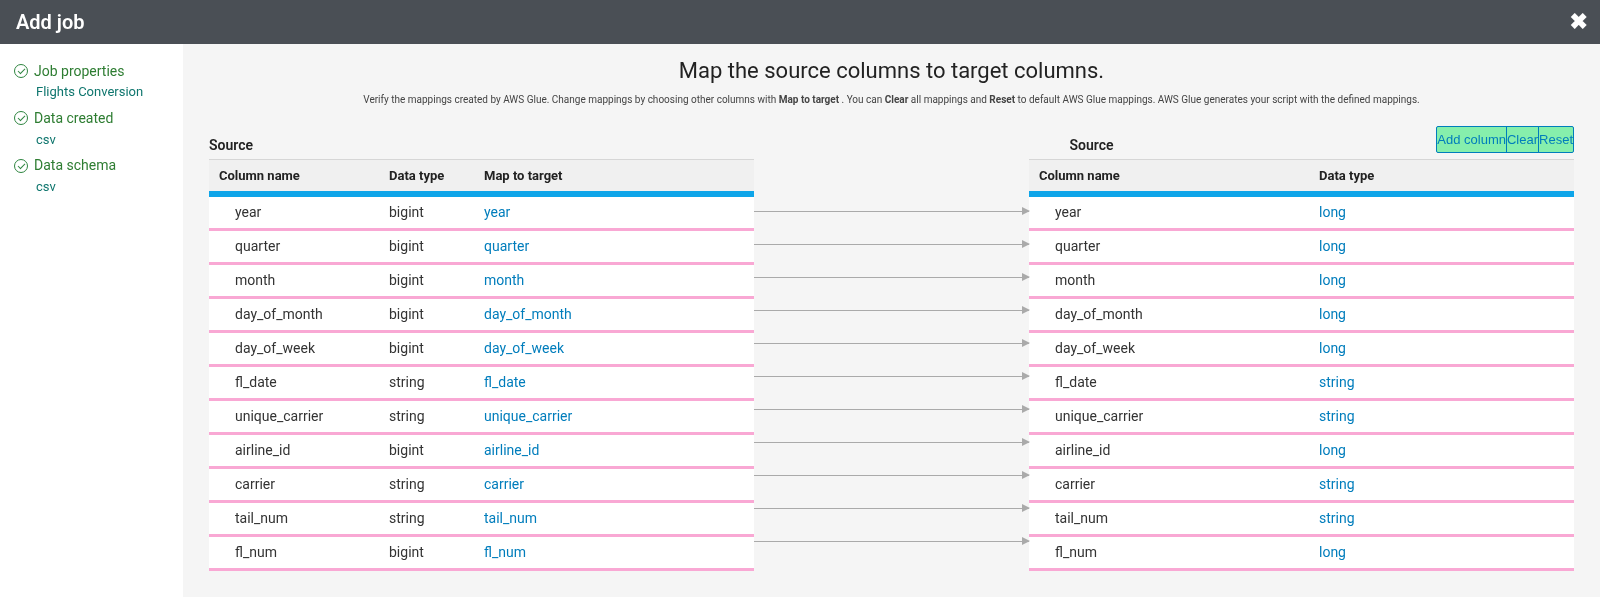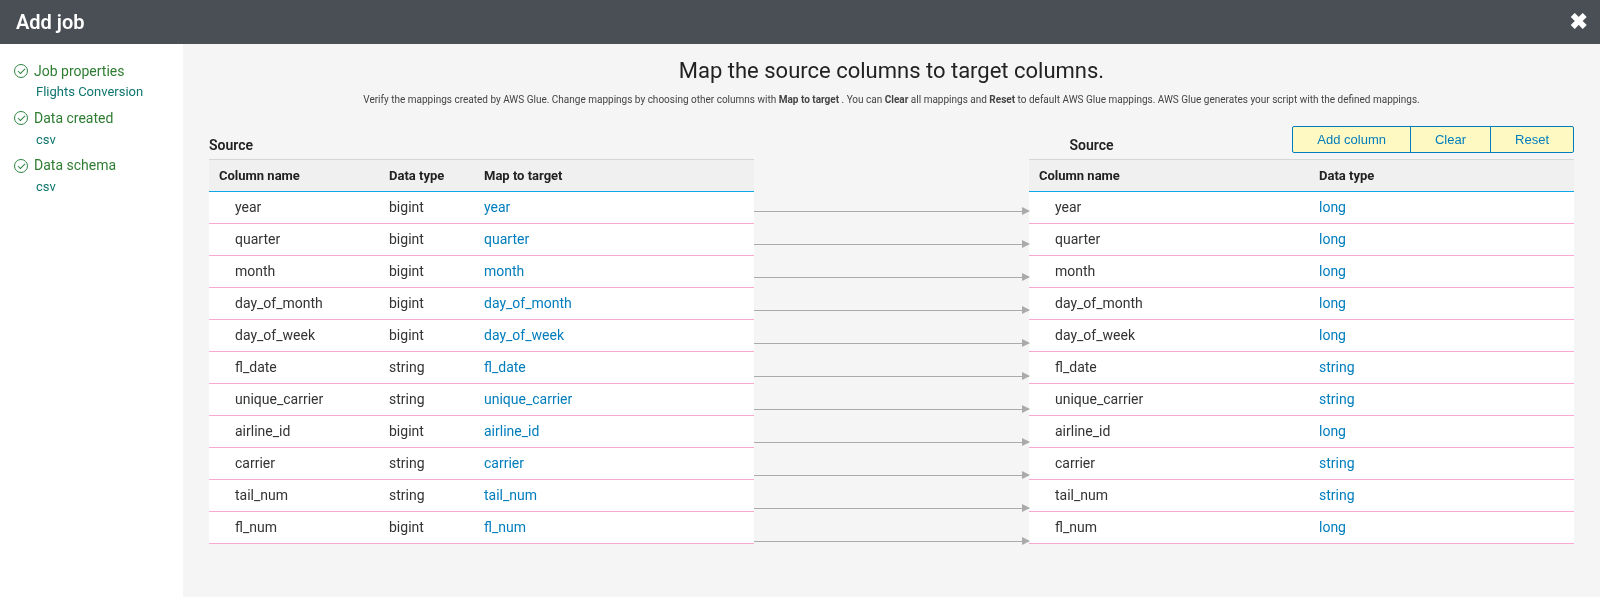--- a/index.html
+++ b/index.html
@@ -115,23 +115,23 @@
   .target-label-holder {
     position: absolute;
     left: calc(50% + 178px);
   }
   .btn-group {
     display: flex;
   }
   .btn {
     border: 1px solid #007dbc;
     color: #007dbc;
-    background: #fef9c3;
+    background: #86efac;
     font-size: 13px;
-    padding: 5px 24px;
+    padding: 5px 0;
     cursor: pointer;
     margin-left: -1px;
   }
   .btn:first-child { border-top-left-radius: 2px; border-bottom-left-radius: 2px; margin-left:0; }
   .btn:last-child { border-top-right-radius: 2px; border-bottom-right-radius: 2px; }
 
   .tables-wrap {
     display: flex;
     padding: 0 26px;
     align-items: flex-start;
@@ -143,27 +143,27 @@
   }
   .source-table { width: 545px; }
   .target-table { width: 545px; }
   th {
     text-align: left;
     font-size: 13px;
     font-weight: 700;
     color: #222;
     background: #f0f0f0;
     border-top: 1px solid #d6d6d6;
-    border-bottom: 1px solid #0ea5e9;
+    border-bottom: 6px solid #0ea5e9;
     padding: 8px 10px;
   }
   td {
     font-size: 14px;
     color: #333;
-    border-bottom: 1px solid #f9a8d4;
+    border-bottom: 3px solid #f9a8d4;
     padding: 7px 10px 8px 10px;
     white-space: nowrap;
     overflow: hidden;
     text-overflow: ellipsis;
   }
   .source-table td:first-child { padding-left: 26px; }
   .target-table td:first-child { padding-left: 26px; }
   .link { color: #007dbc; cursor: pointer; }
 
   .connectors {

